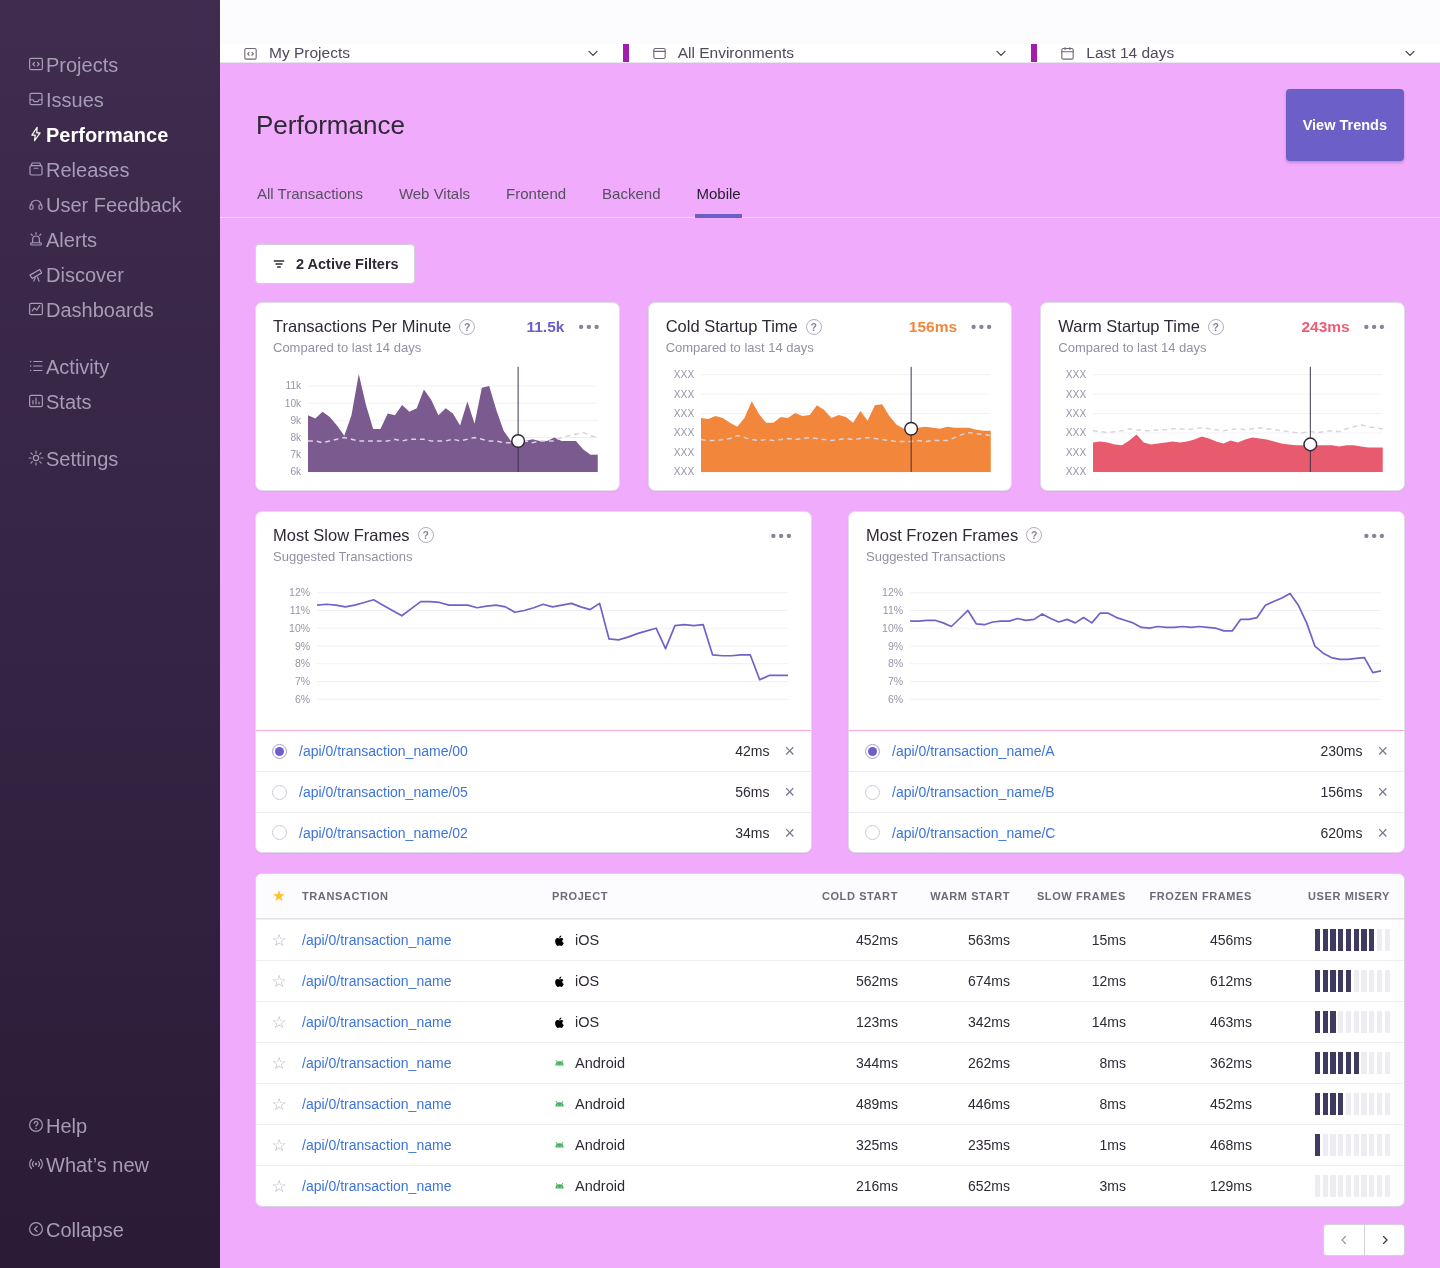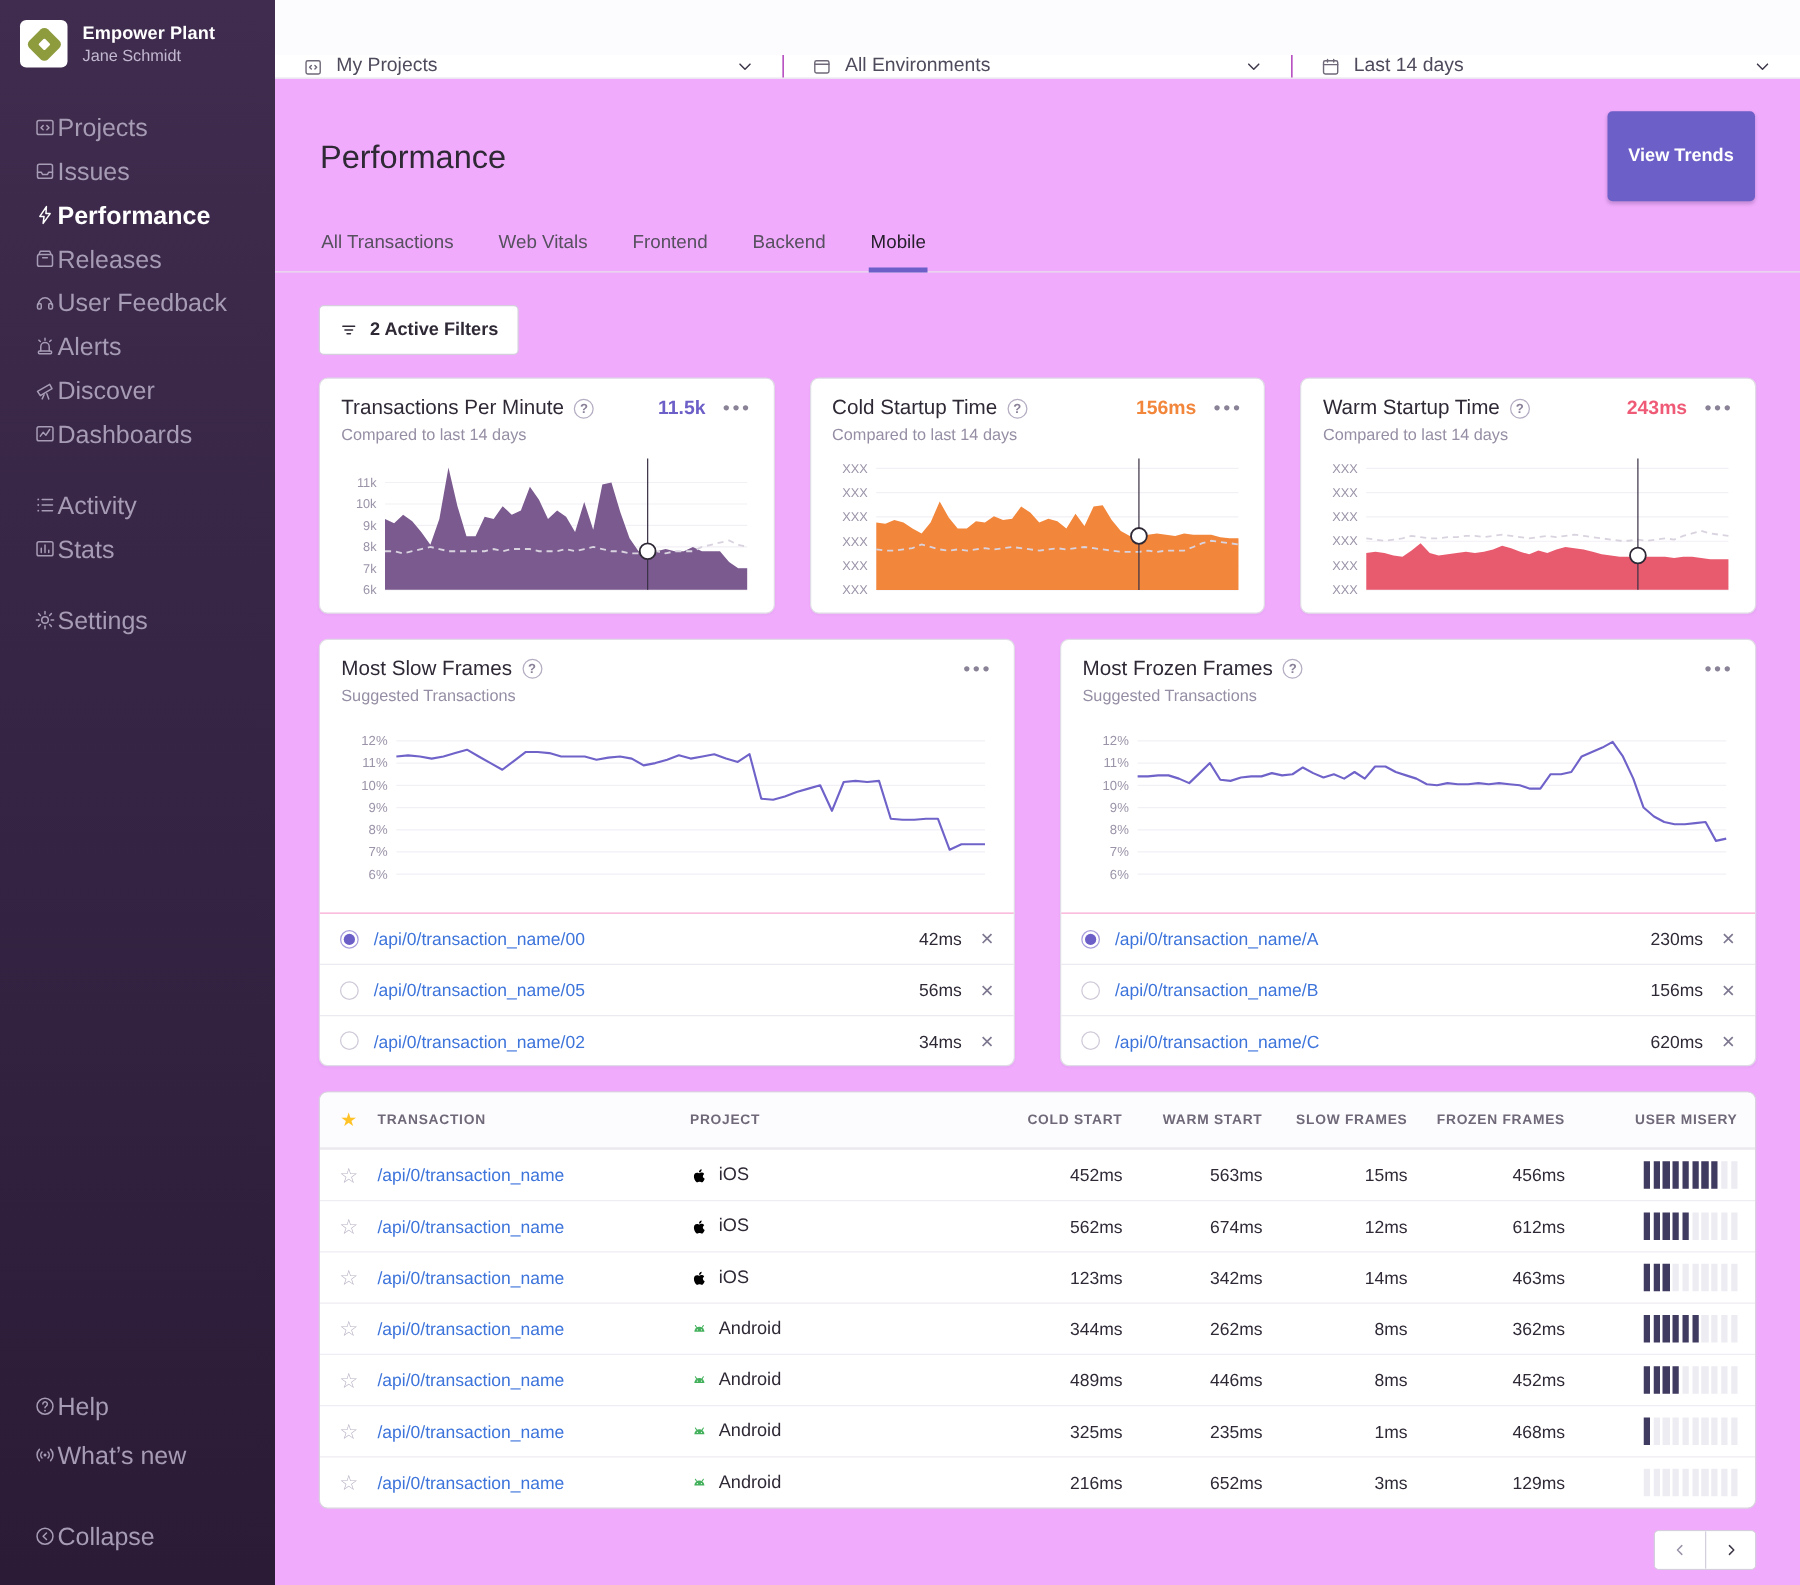--- a/index.html
+++ b/index.html
@@ -24,21 +24,21 @@
   .nav-item svg { width:18px; height:18px; stroke:currentColor; fill:none; stroke-width:1.6; stroke-linecap:round; stroke-linejoin:round; }
   .nav-item.active { color:#ffffff; font-weight:600; }
   .sidebar-bottom { margin-top:auto; }
   .sidebar-bottom .nav-item { padding-top:8px; padding-bottom:8px; }
   #collapse-wrap { margin-top:26px; }
 
   
   .main { flex:1; display:flex; flex-direction:column; background:#f0abfc;margin-top:44px; }
   .topbar { height:60px; background:#fff; border-bottom:1px solid #e8e3ee; display:flex; }
   .tb-seg { flex:1; display:flex; align-items:center; gap:10px; padding:0 22px; cursor:pointer; }
-  .tb-seg + .tb-seg { border-left:1px solid #a21caf; }
+  .tb-seg + .tb-seg { border-left:6px solid #a21caf; }
   .tb-seg .icn svg { width:17px; height:17px; stroke:#6f6878; fill:none; stroke-width:1.6; stroke-linecap:round; stroke-linejoin:round; display:block; }
   .tb-label { font-size:15.5px; color:#4f4a5c; }
   .tb-chev { margin-left:auto; }
   .tb-chev svg { width:16px; height:16px; stroke:#3f394b; fill:none; stroke-width:1.8; stroke-linecap:round; stroke-linejoin:round; display:block; }
 
   .page-head { display:flex; align-items:center; padding:26px 36px 0; }
   .page-title { font-size:26px; font-weight:500; color:#2f2936; }
   .cta { margin-left:auto; background:#6C5FC7; color:#fff; font-weight:700; font-size:14.5px; border:none;
          border-radius:4px; padding:28px 17px; cursor:pointer; box-shadow:0 2px 3px rgba(60,40,100,.25); }
 
@@ -109,31 +109,20 @@
   .pg-btn + .pg-btn { border-left:1px solid #d4cedd; }
   .pg-btn svg { width:14px; height:14px; fill:none; stroke-width:2; stroke-linecap:round; stroke-linejoin:round; }
   .pg-prev svg { stroke:#9a93a8; }
   .pg-next svg { stroke:#3b3545; }
 </style>
 </head>
 <body>
 
 <div class="app">
   <aside class="sidebar">
-    <div class="org">
-      <div class="logo">
-          <div class="diamond">
-            <div class="spark"></div>
-          </div>
-        </div>
-      <div class="org-text">
-        <div class="org-name">Empower Plant</div>
-        <div class="org-user">Jane Schmidt</div>
-      </div>
-    </div>
     <nav id="nav">
         <div class="nav-section">
           <div class="nav-item">
        <span class="icn">
               <svg viewBox="0 0 24 24">
                 <rect x="3.5" y="4.5" width="17" height="15" rx="2"></rect>
                 <path d="M10 10l-2.3 2.2L10 14.4M14 10l2.3 2.2L14 14.4"></path>
               </svg>
             </span>
        <span>Projects</span>

